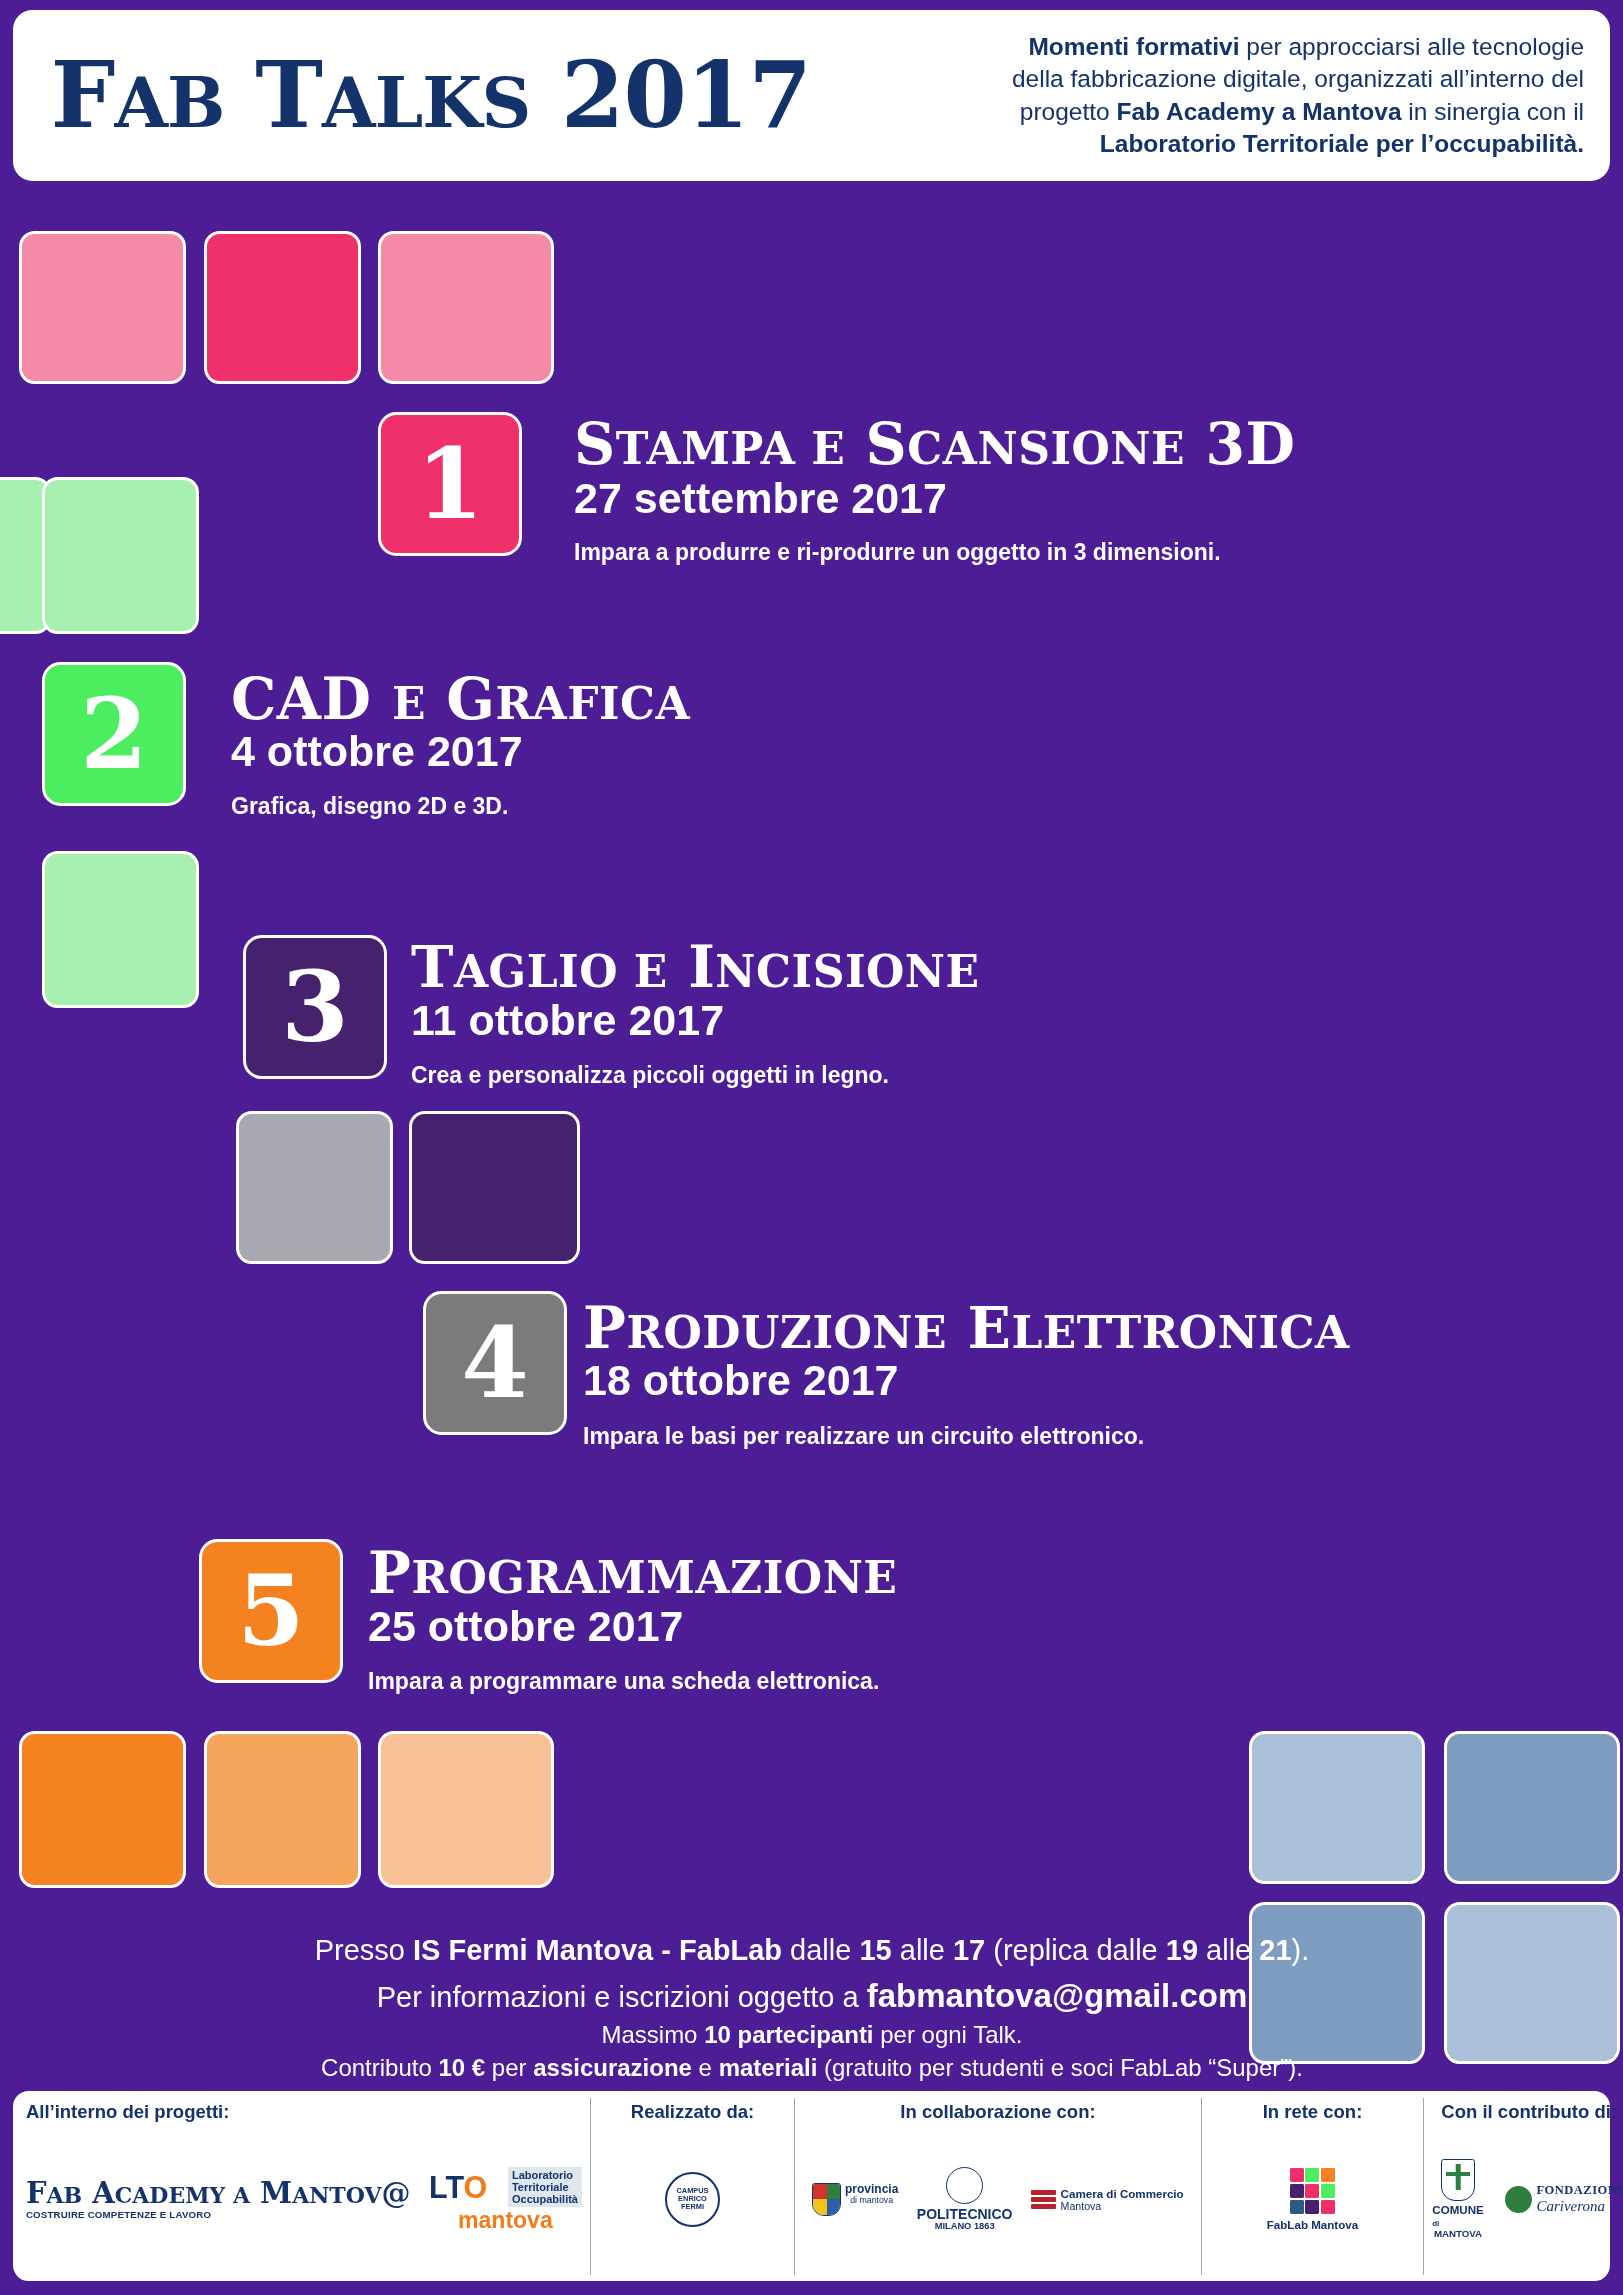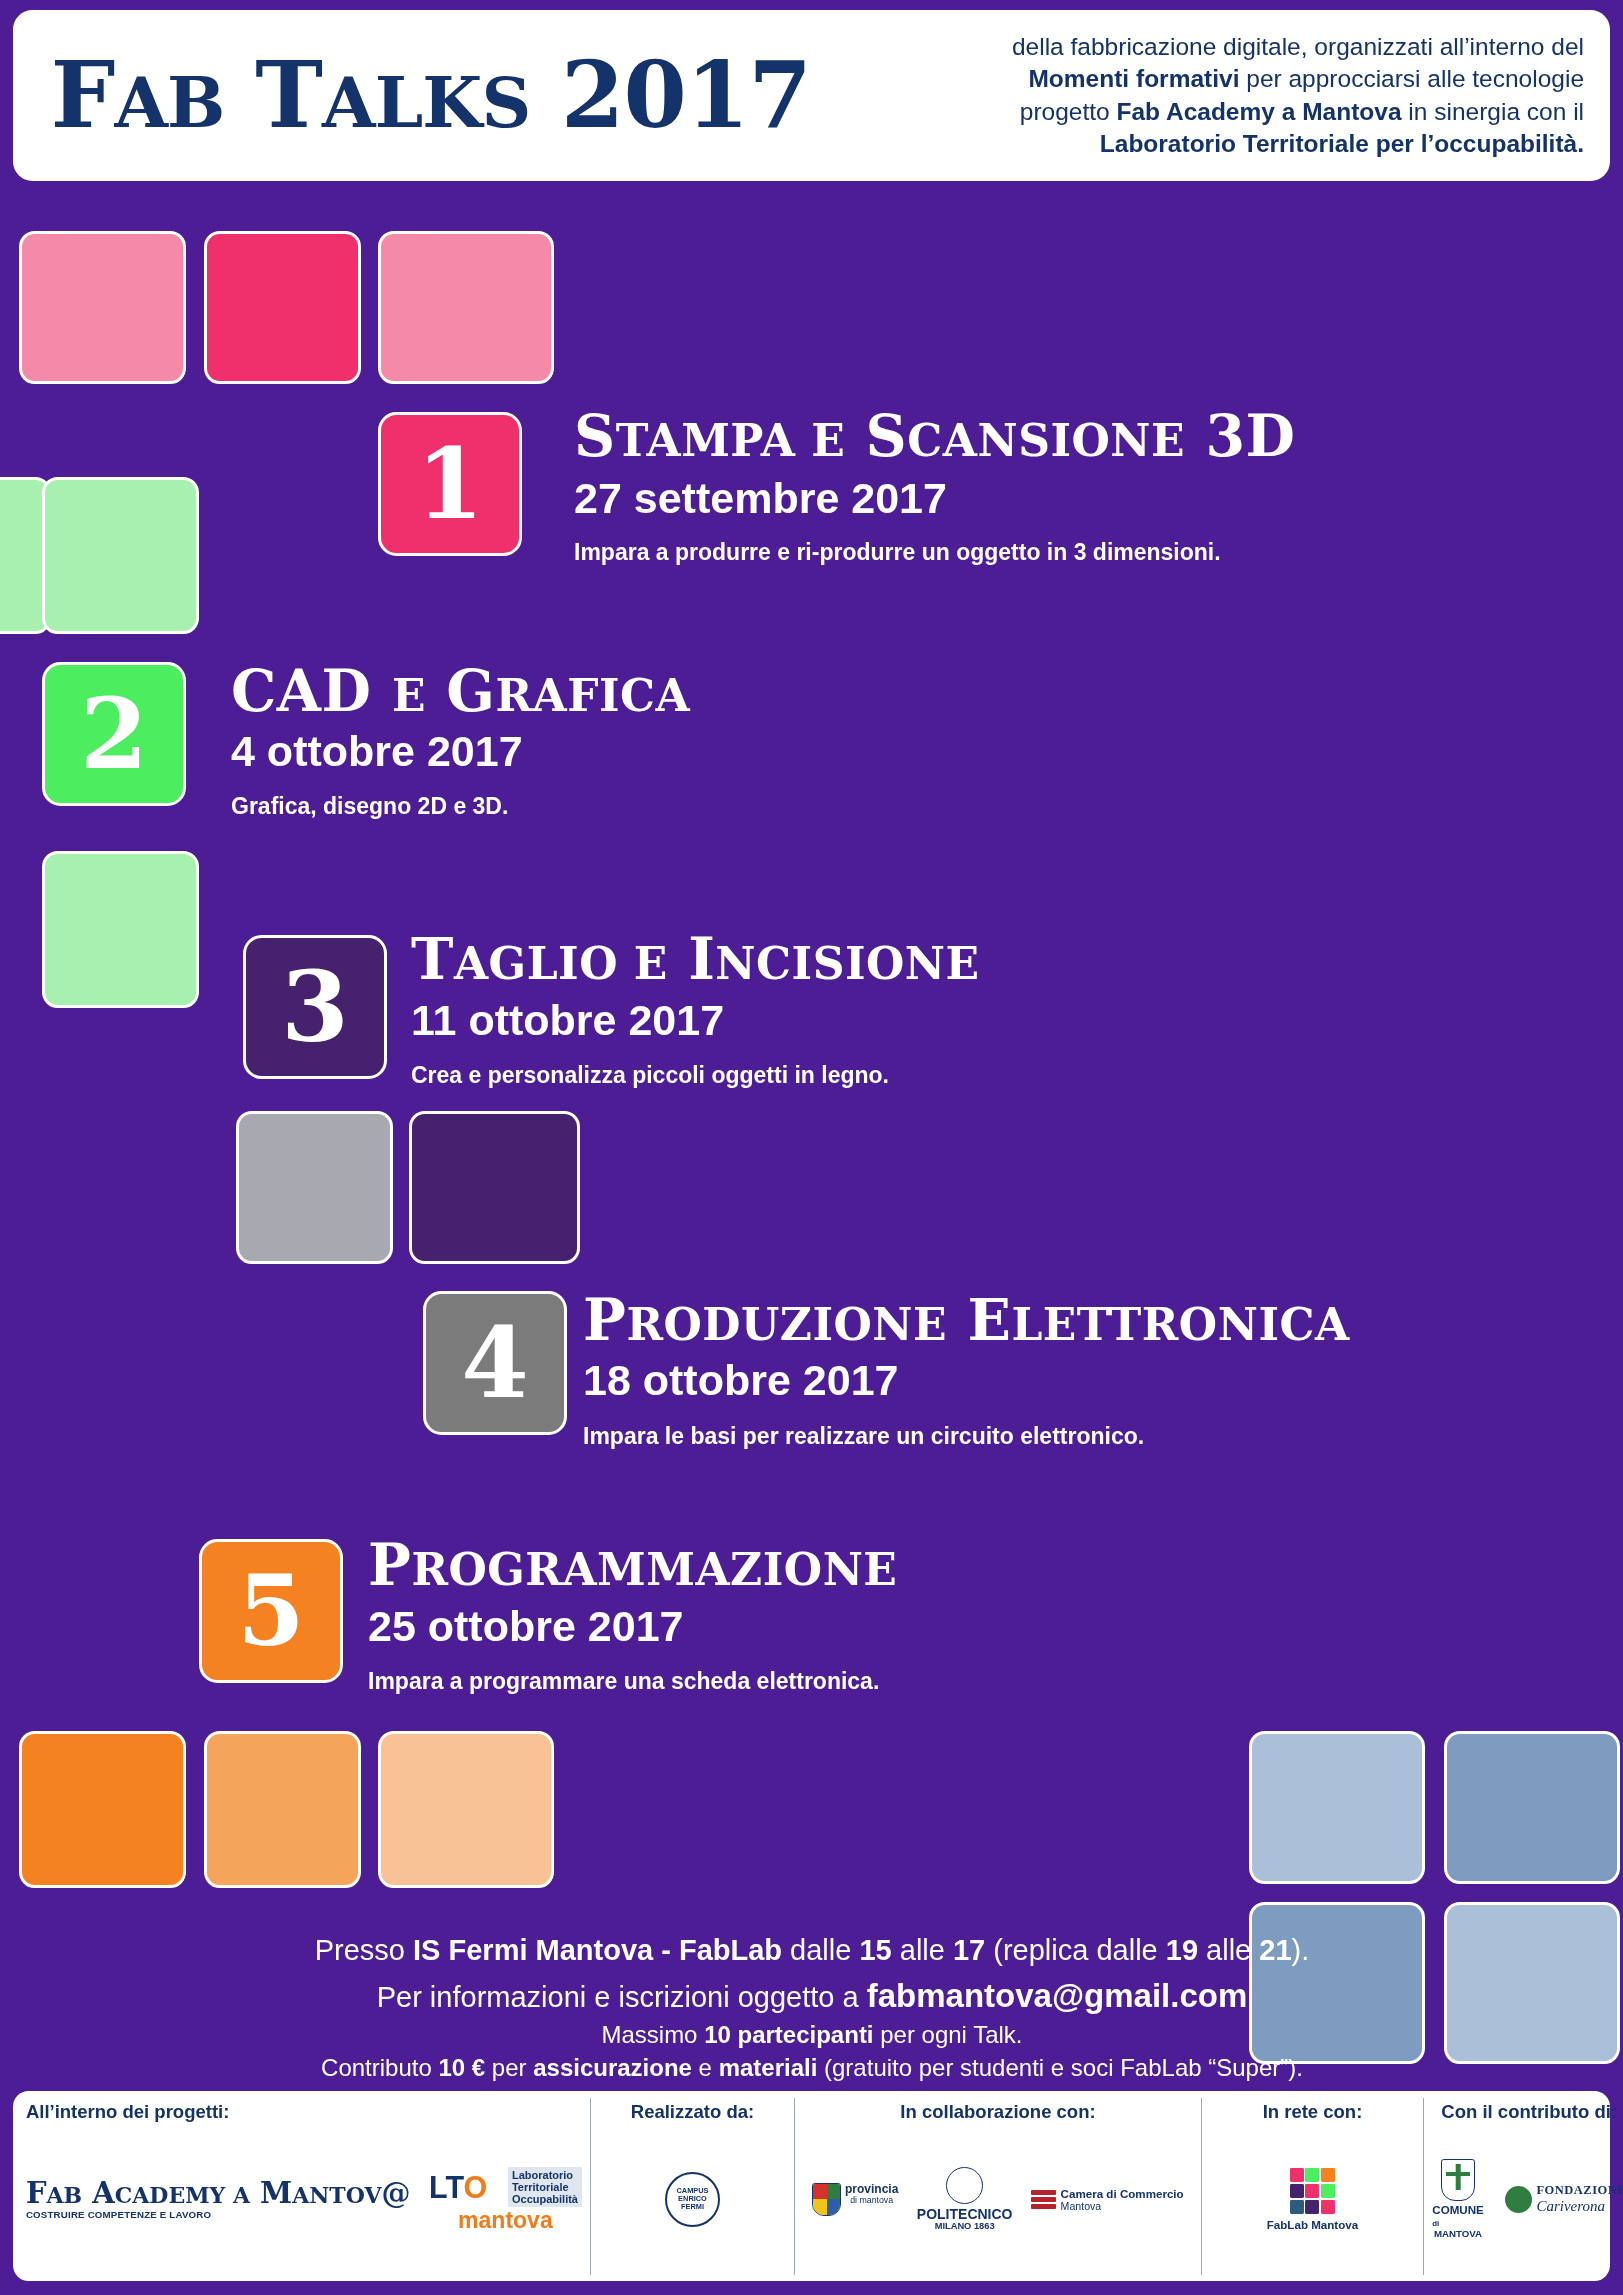--- a/index.html
+++ b/index.html
@@ -86,20 +86,21 @@
   }
   .talk-title {
     position: absolute;
     color: #ffffff;
     font-family: "DejaVu Serif", serif;
     font-weight: bold;
     font-size: 57px;
     letter-spacing: 0.5px;
     white-space: nowrap;
     line-height: 1;
+    margin-top: 8px;
   }
   .talk-title .sc { font-size: 44px; }
   .talk-date {
     position: absolute;
     color: #ffffff;
     font-family: "Liberation Sans", sans-serif;
     font-weight: bold;
     font-size: 43px;
     white-space: nowrap;
     line-height: 1;
@@ -299,22 +300,22 @@
 </head>
 <body>
 
 <div class="poster">
 
   <div class="header">
     <div class="header-title">
       F<span class="sc">AB</span> T<span class="sc">ALKS</span> 2017
     </div>
     <div class="header-text">
+      <div><b>Momenti formativi</b><span> per approcciarsi alle tecnologie</span></div>
       <div>della fabbricazione digitale, organizzati all’interno del</div>
-      <div><b>Momenti formativi</b><span> per approcciarsi alle tecnologie</span></div>
       <div><span>progetto </span><b>Fab Academy a Mantova</b><span> in sinergia con il</span></div>
       <div><b>Laboratorio Territoriale per l’occupabilità.</b></div>
     </div>
   </div>
 
   <div class="sq" style="left:18.5px;  top:231px;  width:167px; height:153px; background:#f58aa8;"></div>
   <div class="sq" style="left:204px; top:231px;  width:157px; height:153px; background:#f0306b;"></div>
   <div class="sq" style="left:378px; top:231px;  width:176px; height:153px; background:#f58aa8;"></div>
 
   <div class="sq" style="left:-18.5px; top:477px; width:69px; height:157px; background:#a8f0b0;"></div>

